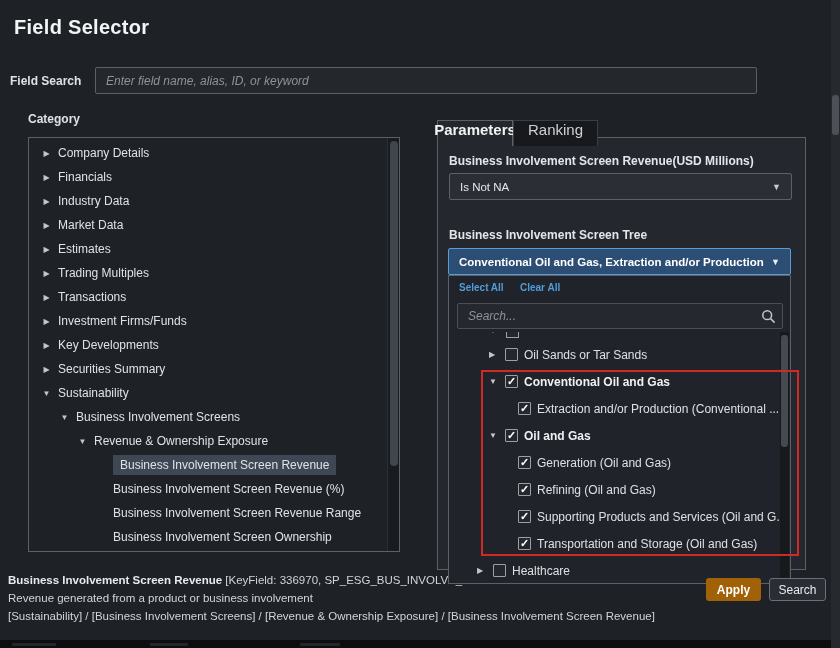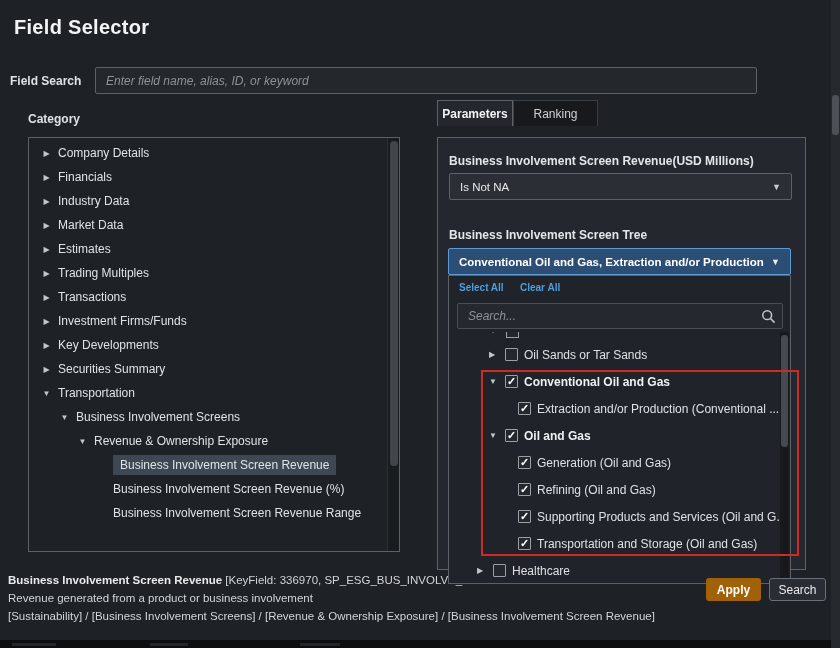--- a/index.html
+++ b/index.html
@@ -21,22 +21,22 @@
                background:#1e2126; overflow:hidden; }
   .cat-list { position:absolute; left:0; top:3px; right:13px; }
   .cat-row { height:24px; display:flex; align-items:center; color:#dfe2e5; font-size:12px; cursor:pointer; white-space:nowrap; }
   .cat-row .exp { width:11px; font-size:8px; color:#c2c6ca; text-align:center; flex:0 0 auto; }
   .lvl0 { padding-left:12px; } .lvl1 { padding-left:30px; } .lvl2 { padding-left:48px; } .lvl3 { padding-left:78px; }
   .cat-lab { margin-left:6px; }
   .cat-lab.sel { background:#3d4854; padding:3px 7px; }
   .cat-scroll { position:absolute; right:0; top:0; width:12px; height:413px; background:#191c1f; border-left:1px solid #2c3036; }
   .cat-thumb { position:absolute; left:2px; top:3px; width:8px; height:325px; background:#41464d; border-radius:4px; }
 
-  .tab { position:absolute; top:100px; height:26px; display:flex; align-items:center; justify-content:center;
-         font-size:12px; cursor:pointer; z-index:2; }
+  .tab { position:absolute; top:120px; height:26px; display:flex; align-items:flex-start; justify-content:center;
+         font-size:15px; cursor:pointer; z-index:2; }
   .tab-params { left:437px; width:76px; background:#24272d; color:#f0f2f4; font-weight:bold;
                 border:1px solid #5c6167; border-bottom:none; }
   .tab-ranking { left:513px; width:85px; background:#17191d; color:#cdd1d5; border:1px solid #3a3f45; border-bottom:none; }
 
   .params-panel { position:absolute; left:437px; top:137px; width:369px; height:433px; background:#24272d;
                   border:1px solid #5c6167; }
   .p-label { position:absolute; left:11px; font-size:12px; font-weight:bold; color:#e3e6e9; white-space:nowrap; }
   .p1 { top:16px; } .p2 { top:90px; }
   .dd { display:flex; align-items:center; padding:0 10px; border-radius:2px; font-size:11.5px; cursor:pointer; }
   .dd-val { flex:1; white-space:nowrap; overflow:hidden; }
@@ -143,38 +143,41 @@
         <div class="cat-row lvl0">
           <span class="exp">▶</span>
           <span class="cat-lab">Key Developments</span>
         </div>
         <div class="cat-row lvl0">
           <span class="exp">▶</span>
           <span class="cat-lab">Securities Summary</span>
         </div>
         <div class="cat-row lvl0">
           <span class="exp">▼</span>
-          <span class="cat-lab">Transportation</span>
+          <span class="cat-lab">Sustainability</span>
         </div>
         <div class="cat-row lvl1">
           <span class="exp">▼</span>
           <span class="cat-lab">Business Involvement Screens</span>
         </div>
         <div class="cat-row lvl2">
           <span class="exp">▼</span>
           <span class="cat-lab">Revenue &amp; Ownership Exposure</span>
         </div>
         <div class="cat-row lvl3">
           <span class="cat-lab sel">Business Involvement Screen Revenue</span>
         </div>
         <div class="cat-row lvl3">
           <span class="cat-lab">Business Involvement Screen Revenue (%)</span>
         </div>
         <div class="cat-row lvl3">
           <span class="cat-lab">Business Involvement Screen Revenue Range</span>
+        </div>
+        <div class="cat-row lvl3">
+          <span class="cat-lab">Business Involvement Screen Ownership</span>
         </div>
       </div>
       <div class="cat-scroll">
         <div class="cat-thumb"></div>
       </div>
     </div>
 
     <div class="tab tab-params">
       <span>Parameters</span>
     </div>

